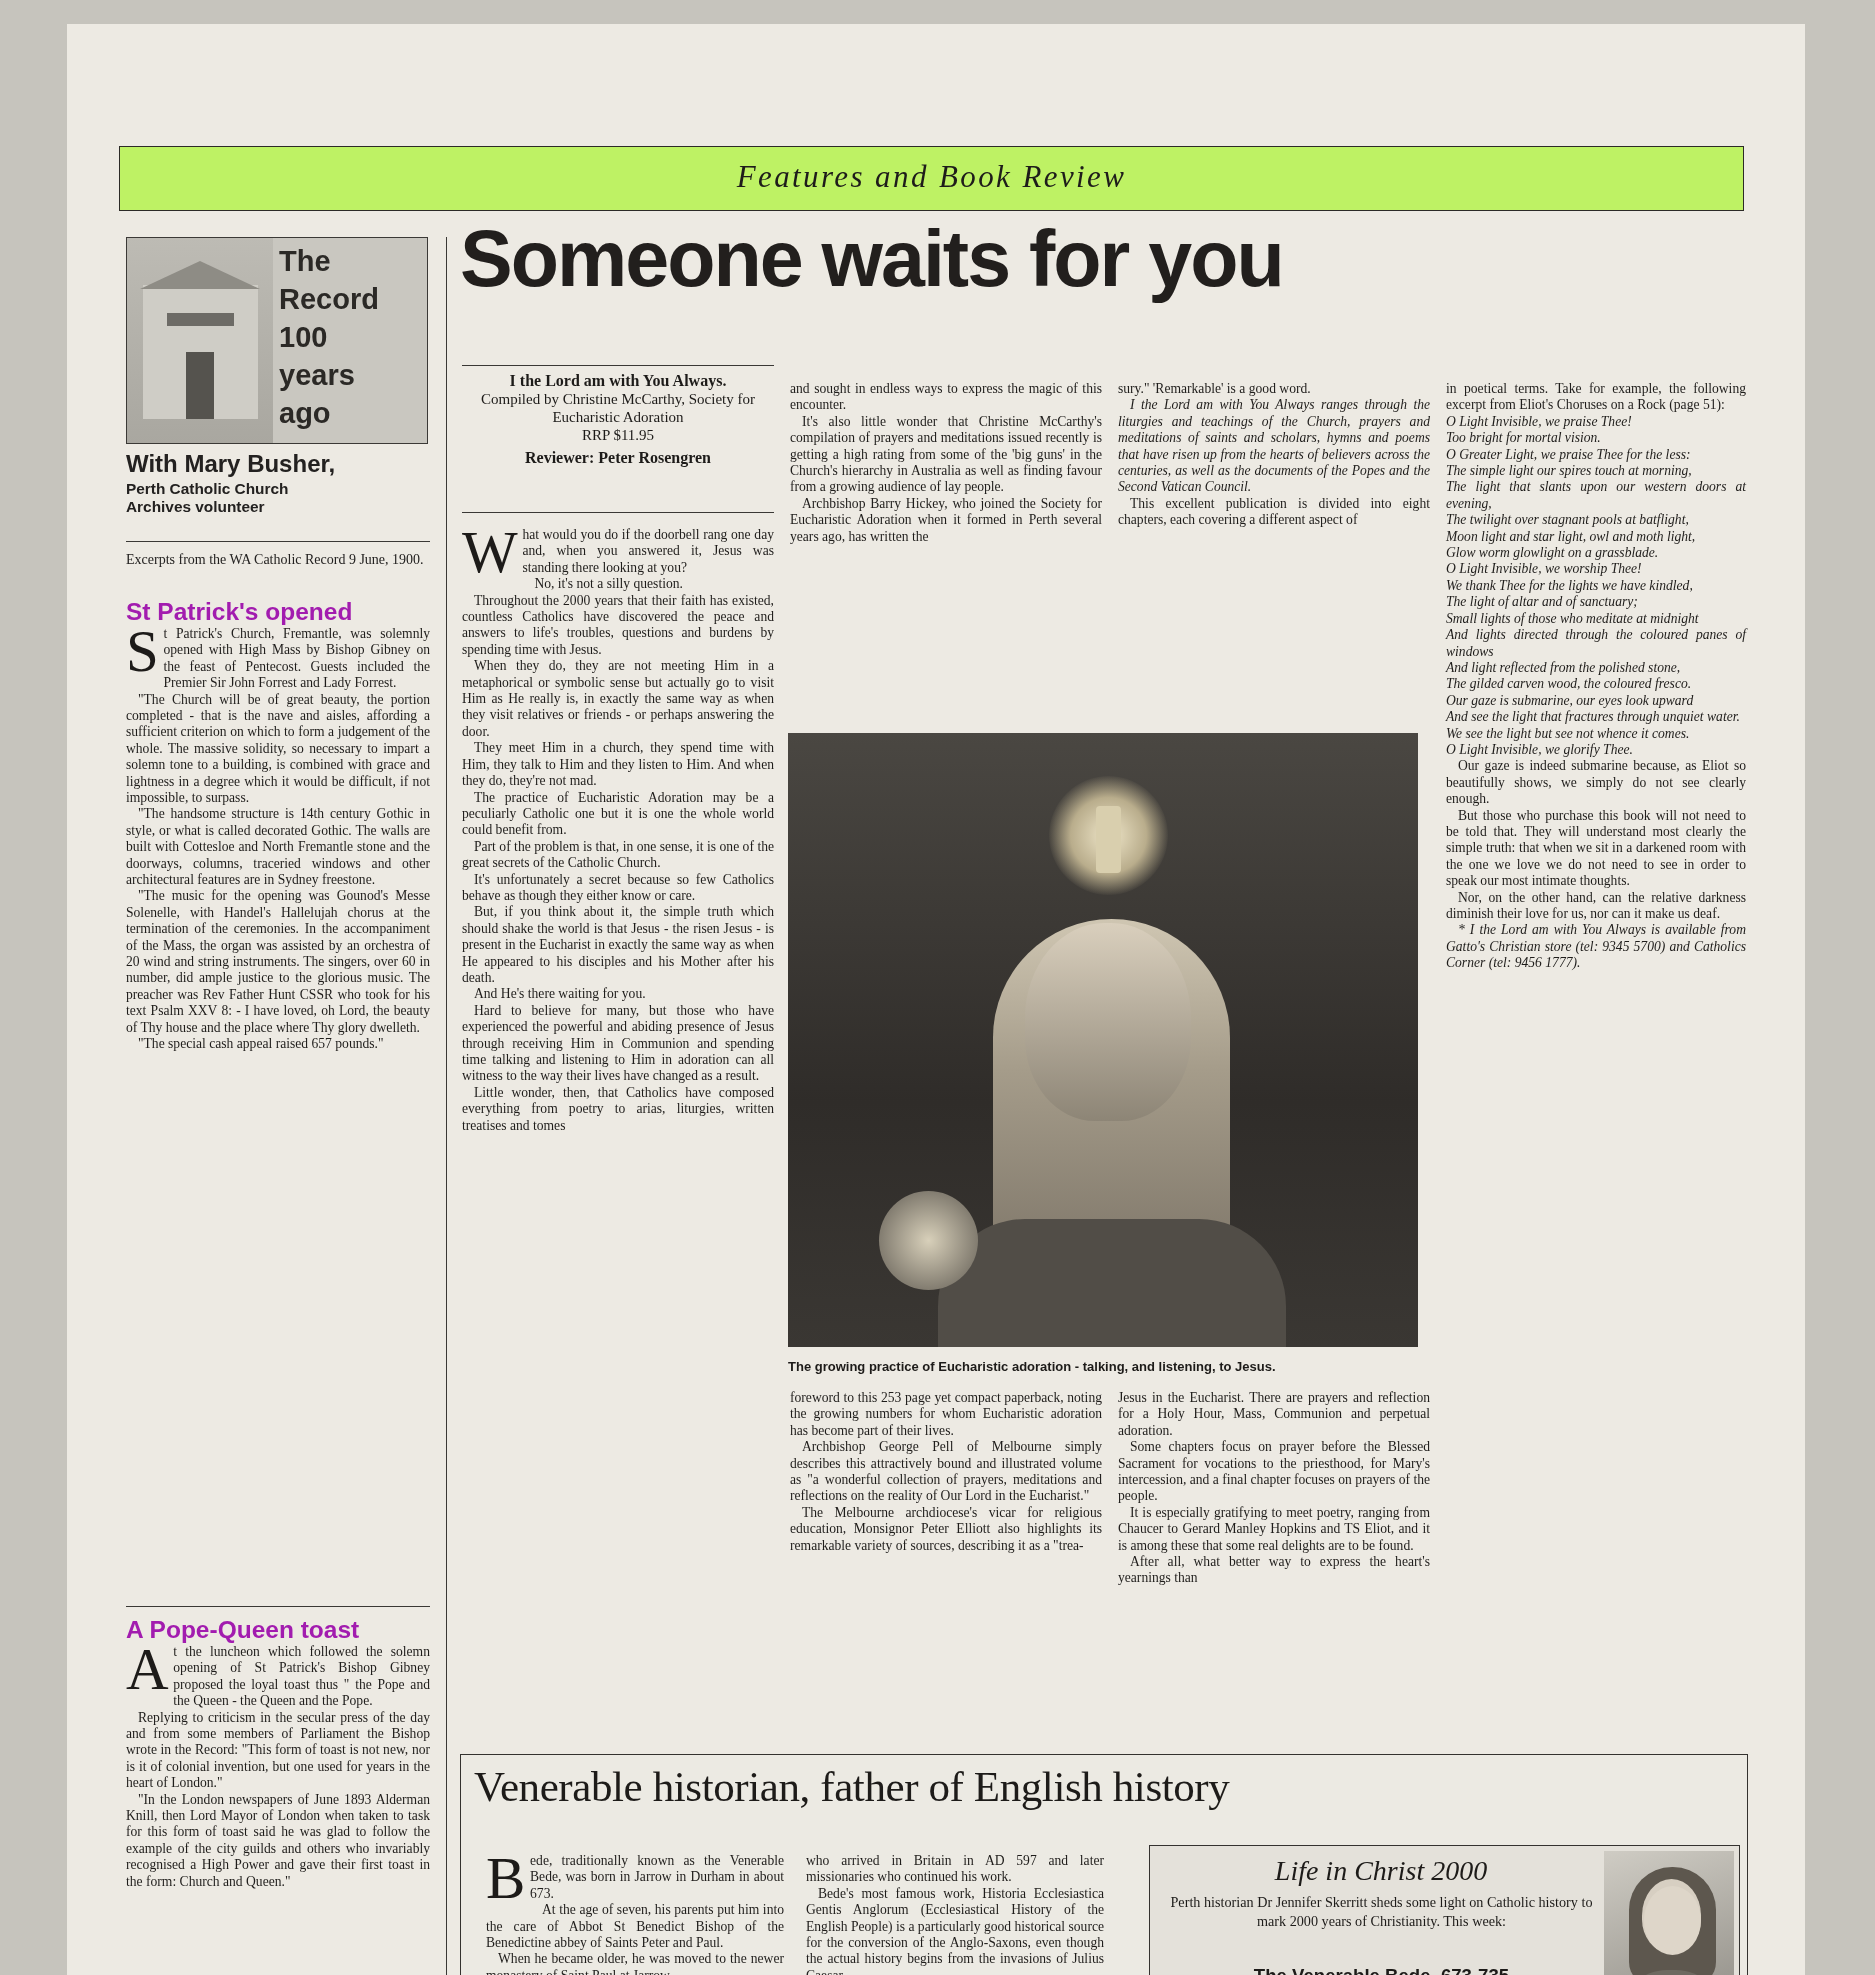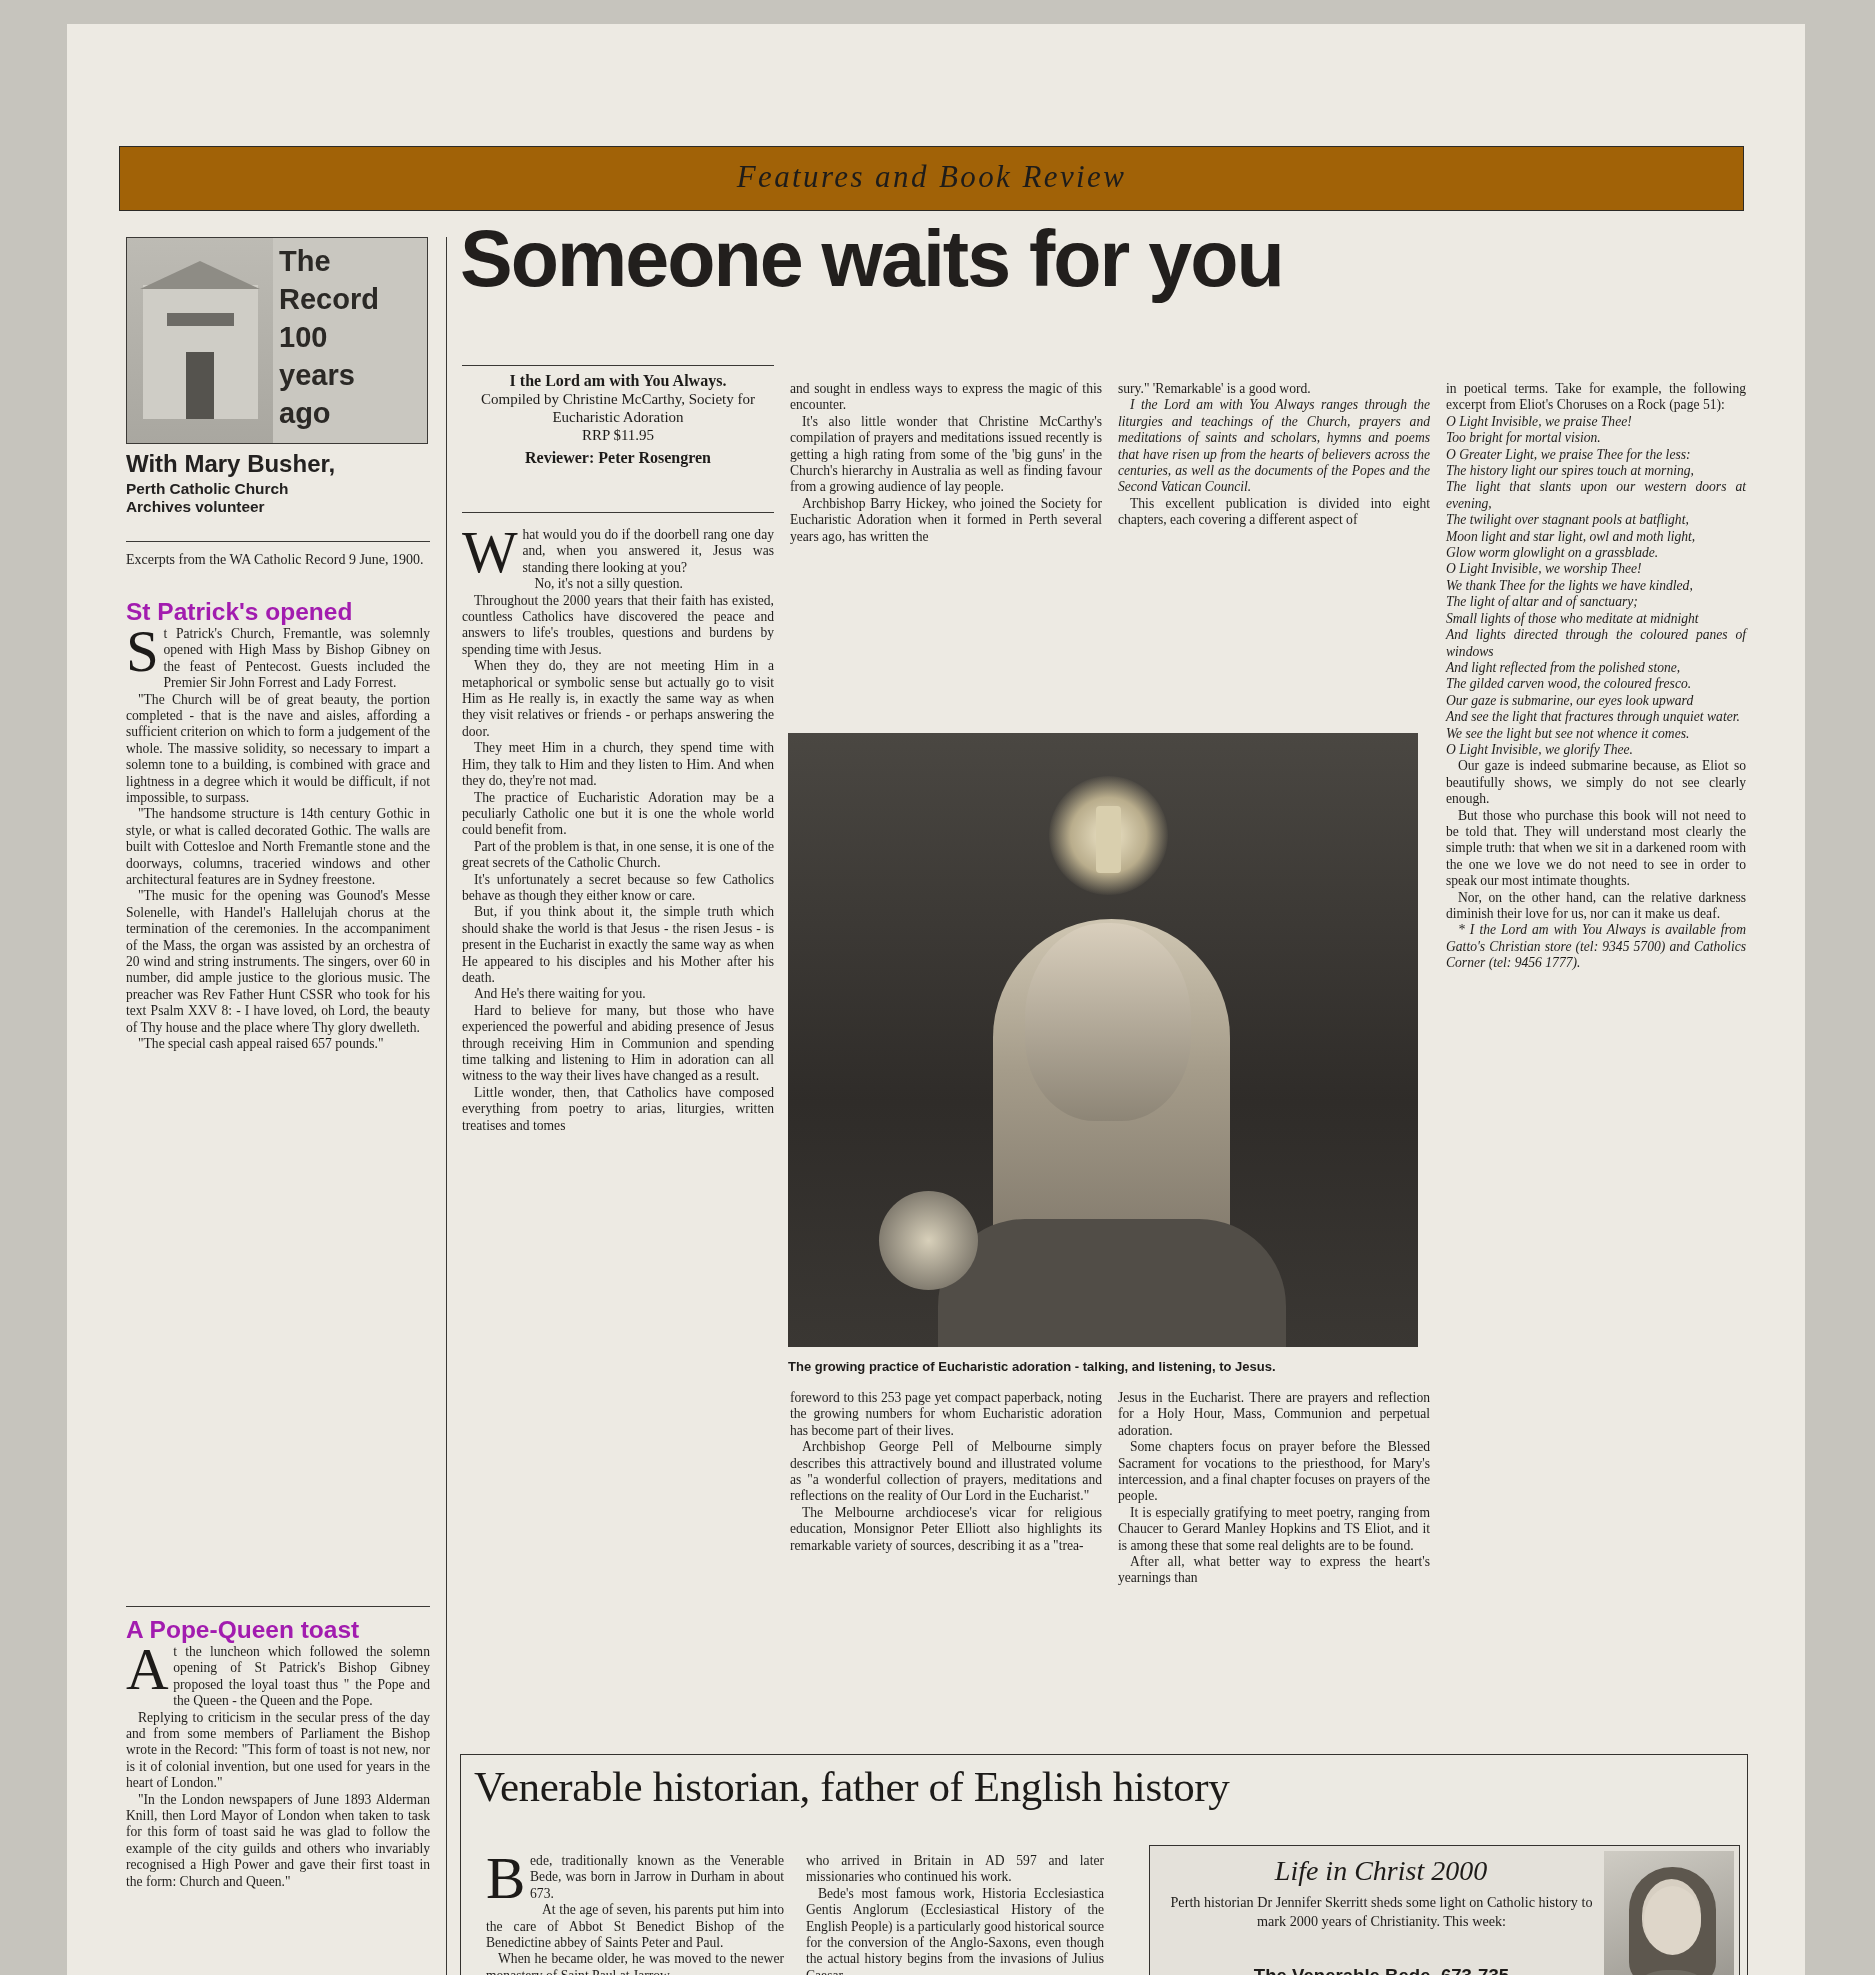--- a/index.html
+++ b/index.html
@@ -20,21 +20,21 @@
     left:67px; top:24px;
     width:1738px; height:2749px;
     background:#edeae3;
   }
   
   .masthead{
     position:absolute;
     left:119px; top:146px;
     width:1623px; height:63px;
     border:1.6px solid #2c2a27;
-    background:#a16207;
+    background:#bef264;
   }
   .masthead .mh-text{
     text-align:center;
     font-size:31px;
     letter-spacing:2.4px;
     font-style:italic;
     color:#1e1c1a;
     line-height:60px;
     font-family:"Liberation Serif", serif;
   }
@@ -347,21 +347,21 @@
     <p>Some chapters focus on prayer before the Blessed Sacrament for vocations to the priesthood, for Mary's intercession, and a final chapter focuses on prayers of the people.</p>
     <p>It is especially gratifying to meet poetry, ranging from Chaucer to Gerard Manley Hopkins and TS Eliot, and it is among these that some real delights are to be found.</p>
     <p>After all, what better way to express the heart's yearnings than</p>
   </div>
 
   <div class="col" style="left:1446px;top:381px;width:300px;">
     <p class="first">in poetical terms. Take for example, the following excerpt from Eliot's Choruses on a Rock (page 51):</p>
     <p class="italic" style="text-indent:0;margin-top:0;">O Light Invisible, we praise Thee!</p>
     <p class="italic" style="text-indent:0;">Too bright for mortal vision.</p>
     <p class="italic" style="text-indent:0;">O Greater Light, we praise Thee for the less:</p>
-    <p class="italic" style="text-indent:0;">The history light our spires touch at morning,</p>
+    <p class="italic" style="text-indent:0;">The simple light our spires touch at morning,</p>
     <p class="italic" style="text-indent:0;">The light that slants upon our western doors at evening,</p>
     <p class="italic" style="text-indent:0;">The twilight over stagnant pools at batflight,</p>
     <p class="italic" style="text-indent:0;">Moon light and star light, owl and moth light,</p>
     <p class="italic" style="text-indent:0;">Glow worm glowlight on a grassblade.</p>
     <p class="italic" style="text-indent:0;">O Light Invisible, we worship Thee!</p>
     <p class="italic" style="text-indent:0;">We thank Thee for the lights we have kindled,</p>
     <p class="italic" style="text-indent:0;">The light of altar and of sanctuary;</p>
     <p class="italic" style="text-indent:0;">Small lights of those who meditate at midnight</p>
     <p class="italic" style="text-indent:0;">And lights directed through the coloured panes of windows</p>
     <p class="italic" style="text-indent:0;">And light reflected from the polished stone,</p>

